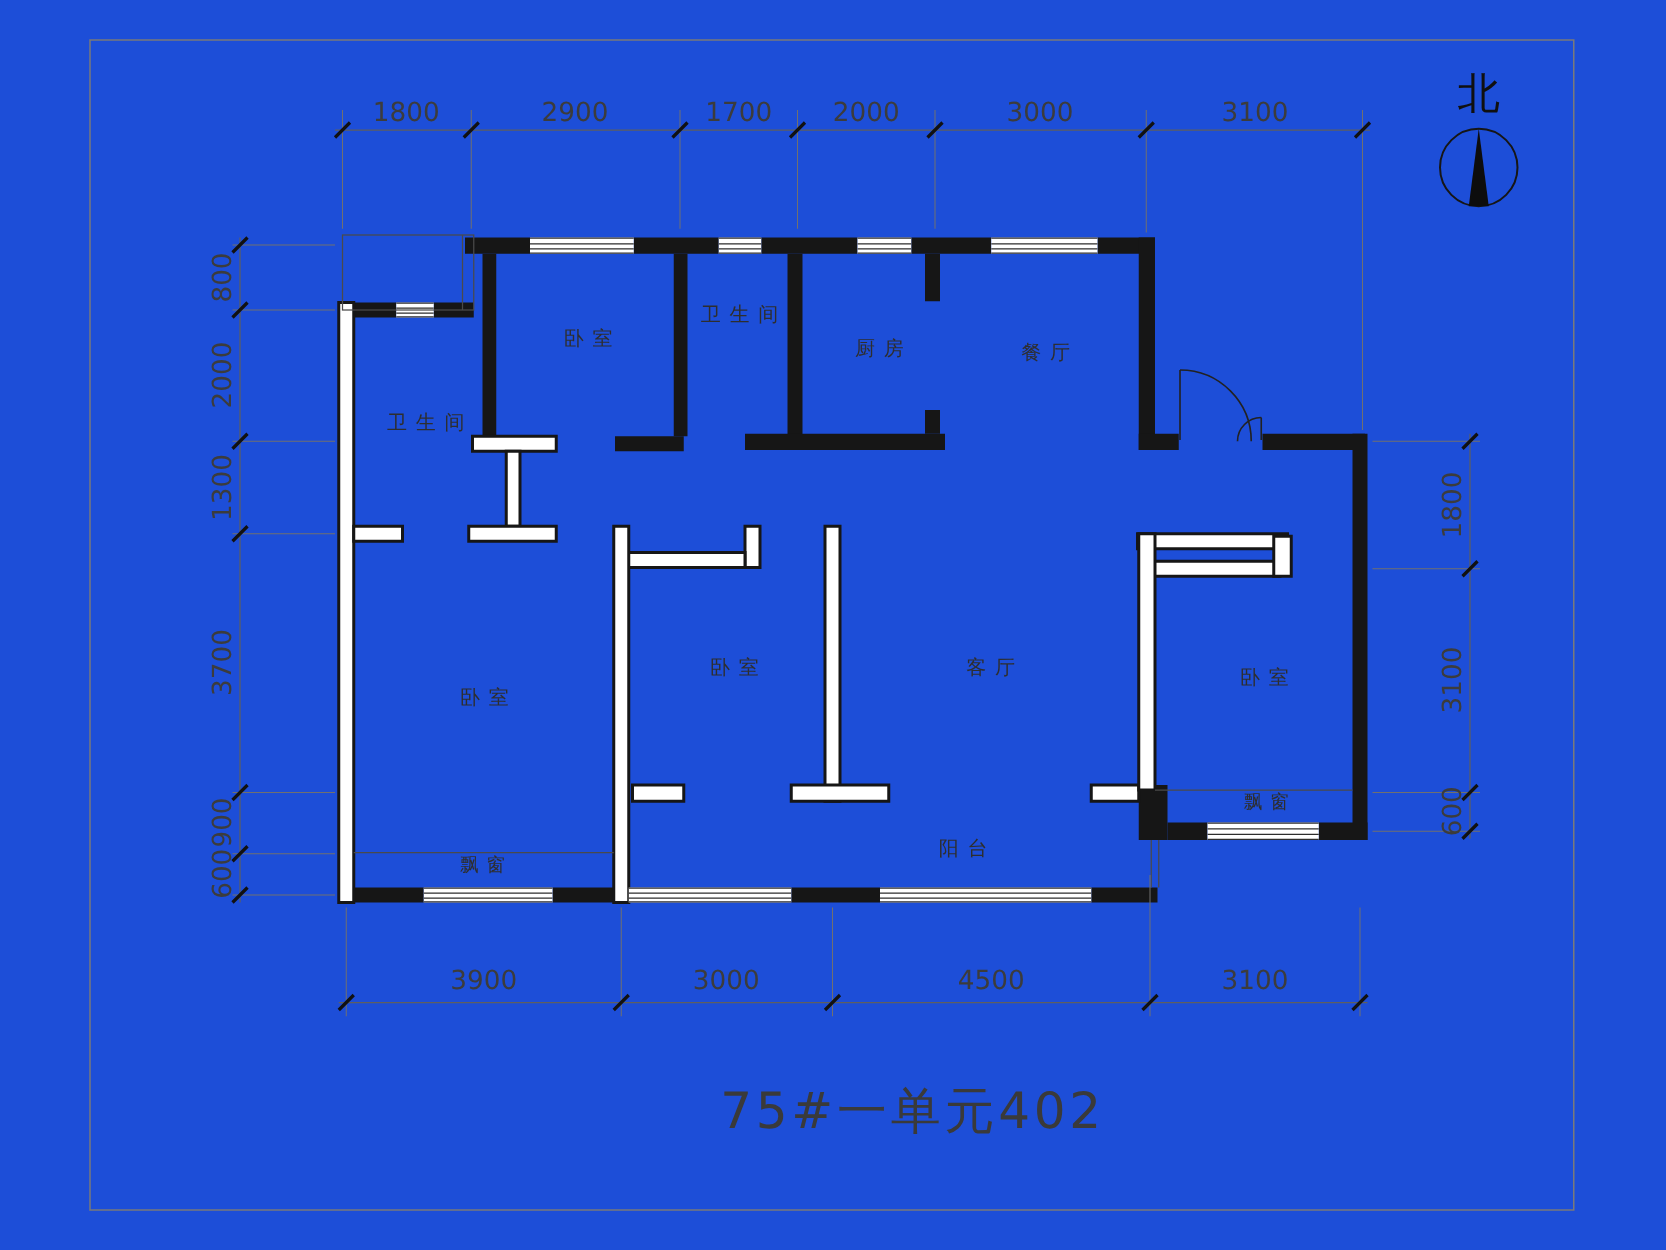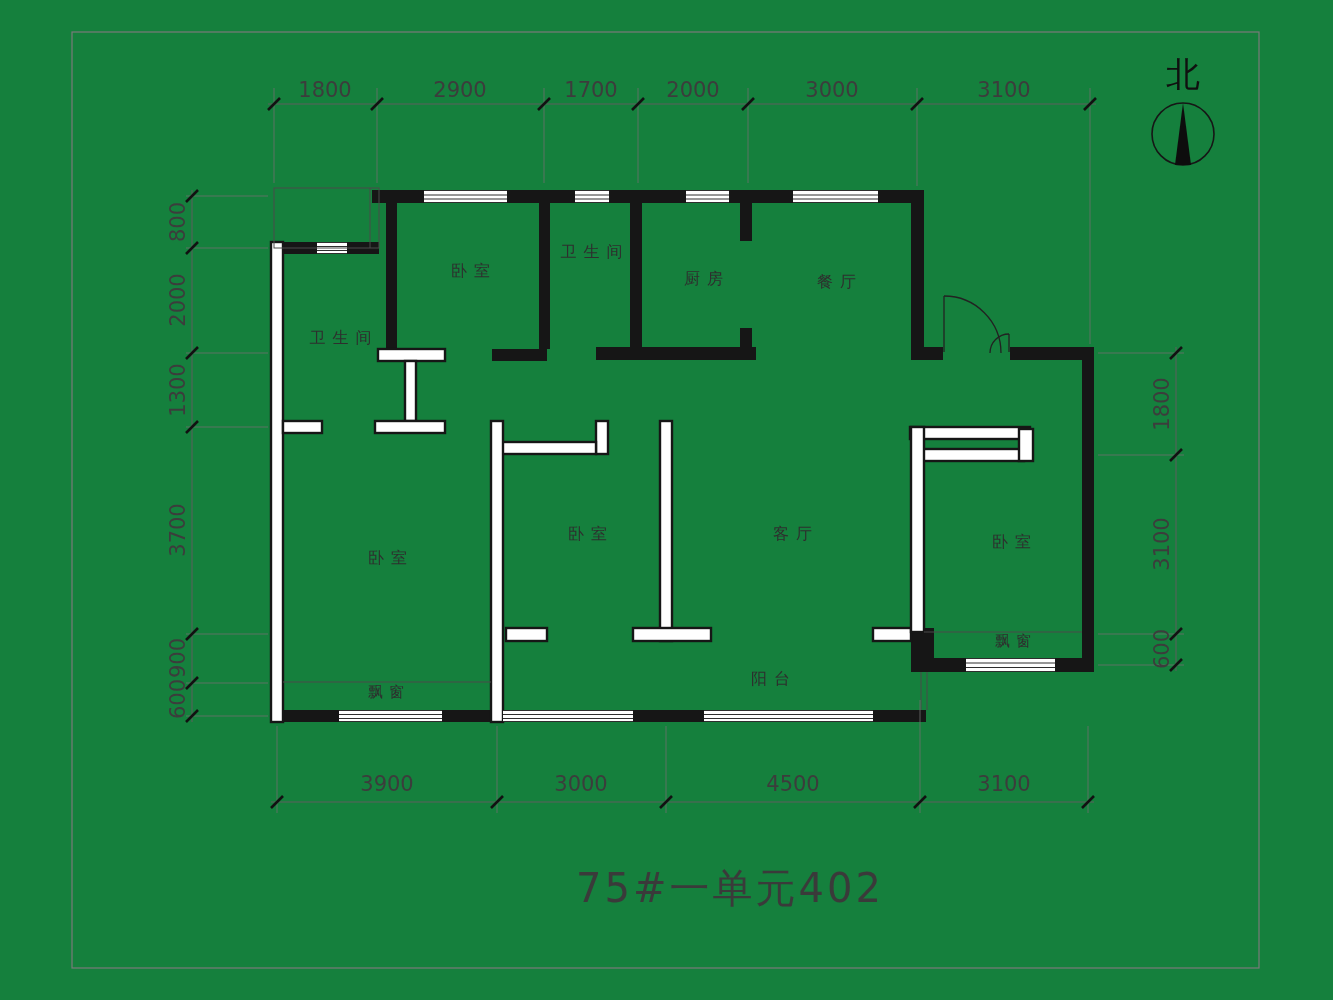--- a/index.html
+++ b/index.html
@@ -1,16 +1,16 @@
 <!DOCTYPE html>
 <html><head>
 <meta charset="utf-8">
 <style>
   html,body{margin:0;padding:0;background:#ffffff;}
-  .stage{position:relative;width:1333px;height:1000px;background:#15803d;overflow:hidden;}
+  .stage{position:relative;width:1333px;height:1000px;background:#1d4ed8;overflow:hidden;}
   svg{display:block;}
   .wall-solid{fill:#161616;stroke:none;}
   .wall-hollow{fill:#ffffff;stroke:#161616;stroke-width:2.4;}
   .winbg{fill:#ffffff;stroke:none;}
   .winline{stroke:#2e2e2e;stroke-width:1;}
   .thin{stroke:#4a4a4a;stroke-width:1;fill:none;}
   .door{stroke:#222222;stroke-width:1.3;fill:none;}
   .dimline{stroke:#5f5f5f;stroke-width:1;fill:none;}
   .extline{stroke:#707070;stroke-width:0.8;fill:none;}
   .tick{stroke:#111111;stroke-width:2.6;fill:none;}

